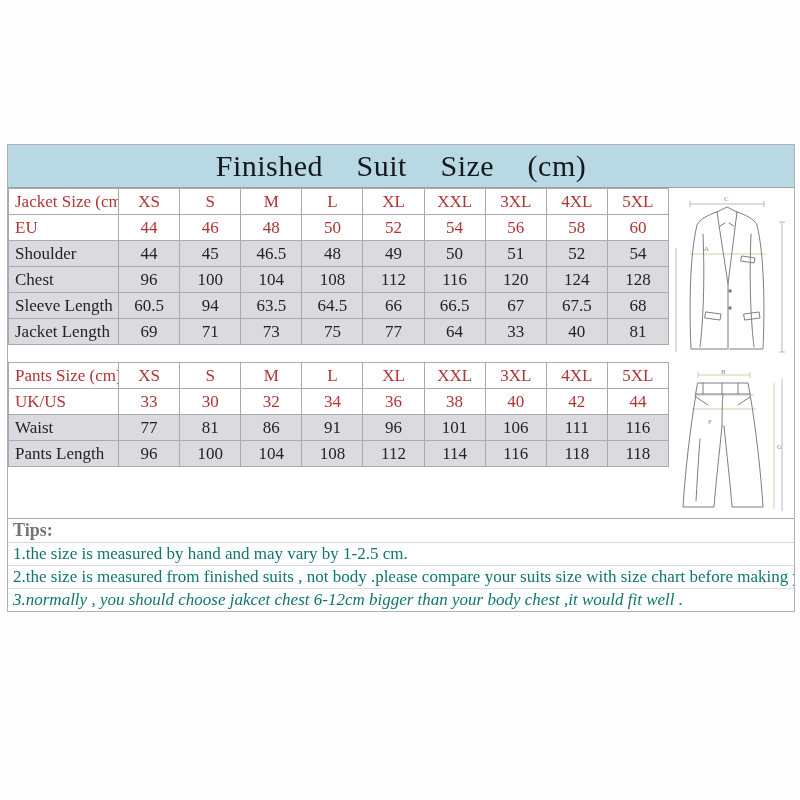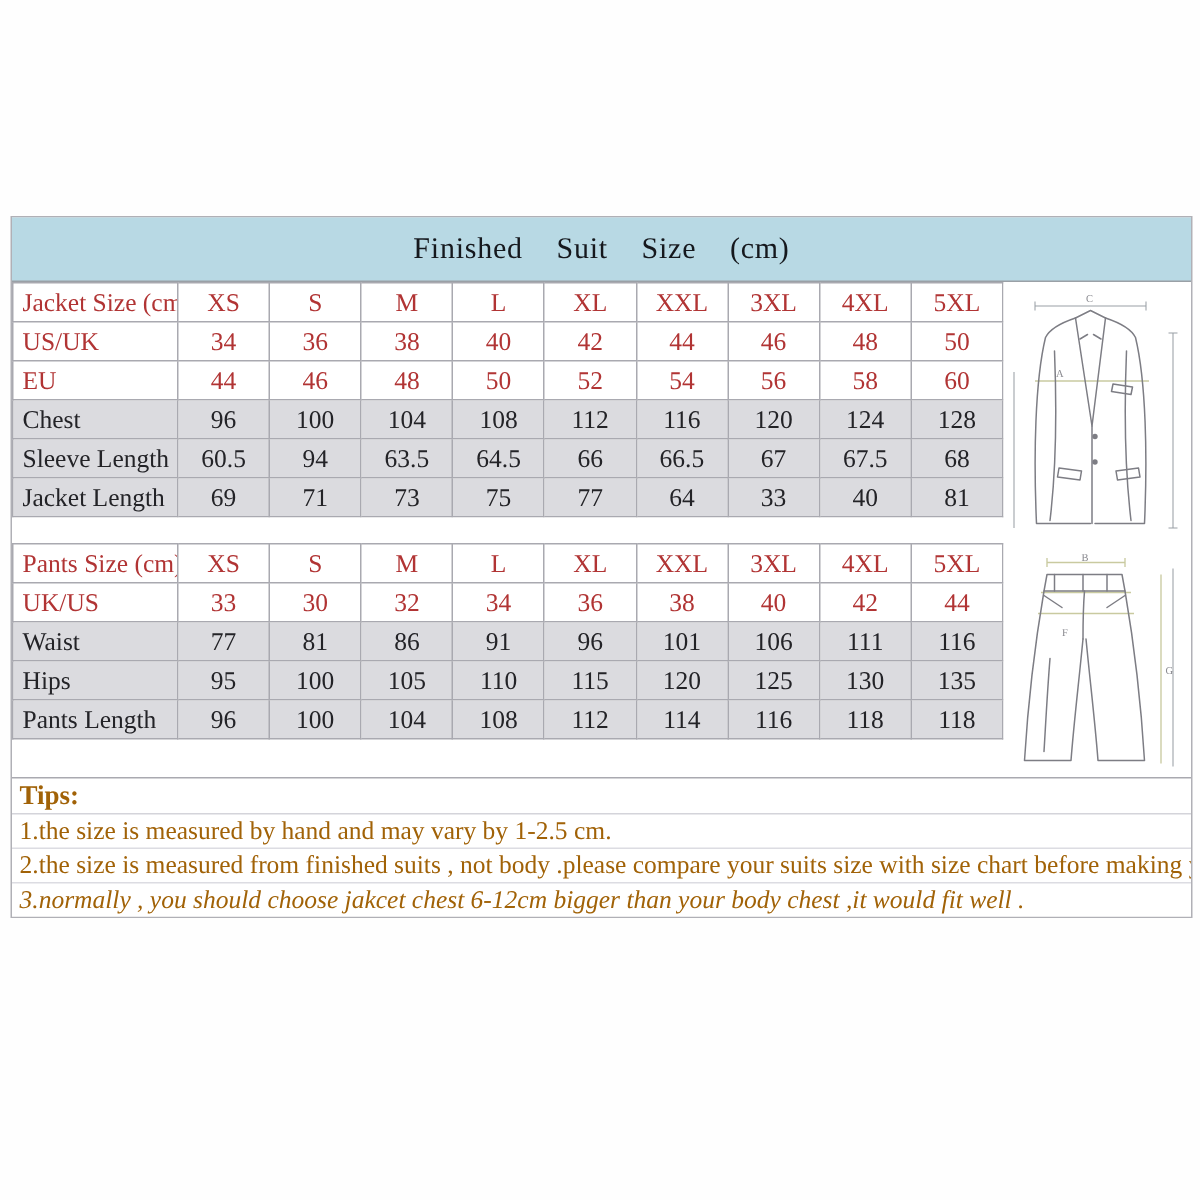--- a/index.html
+++ b/index.html
@@ -7,21 +7,21 @@
   .canvas { position: relative; width: 800px; height: 800px; background: #fefefe; overflow: hidden; }
 
   .sheet {
     position: absolute; left: 7px; top: 144px; width: 786px;
     background: #fff; border: 1px solid #b0b0b6;
   }
 
   .title-bar {
     height: 42px; line-height: 42px; background: #b8d9e4;
     border-bottom: 1px solid #9aa0a6; text-align: center;
-    font-size: 20px; color: #15181d; word-spacing: 0.85em;
+    font-size: 30px; color: #15181d; word-spacing: 0.85em;
     letter-spacing: 0.5px;
   }
 
   .content { display: flex; height: 330px; }
   .tables { width: 661px; }
   table.size-table { border-collapse: collapse; table-layout: fixed; width: 661px; }
   table.size-table td {
     border: 1px solid #a9a9b0; height: 25px; padding: 0;
     font-size: 17px; text-align: center; color: #232327;
     white-space: nowrap; overflow: hidden;
@@ -35,26 +35,26 @@
   .art svg { position: absolute; left: 1px; }
   svg .outline { fill: none; stroke: #7d7d84; stroke-width: 1; stroke-linejoin: round; stroke-linecap: round; }
   svg .dim  { fill: none; stroke: #9aa0a6; stroke-width: 0.7; }
   svg .dim2 { fill: none; stroke: #c9caa0; stroke-width: 0.9; }
   svg .dot { fill: #7d7d84; stroke: none; }
   svg text { font-family: "Liberation Serif", serif; font-size: 7px; fill: #8a8a90; }
 
   .tips { border-top: 1px solid #a9a9b0; background: #fff; }
   .tips-head {
     height: 23px; line-height: 23px; padding-left: 5px;
-    color: #a16207; font-weight: bold; font-size: 18px;
+    color: #737373; font-weight: bold; font-size: 18px;
     border-bottom: 1px solid #d4d4da;
   }
   .tip-line {
     height: 22px; line-height: 22px; padding-left: 5px;
-    color: #a16207; font-size: 17px; border-bottom: 1px solid #dcdce2;
+    color: #0f766e; font-size: 17px; border-bottom: 1px solid #dcdce2;
     white-space: nowrap; overflow: hidden;
   }
   .tip-line:last-child { border-bottom: none; font-style: italic; }
 </style>
 </head>
 <body>
 
 <div class="canvas">
   <div class="sheet">
 
@@ -84,44 +84,44 @@
                 <td>S</td>
                 <td>M</td>
                 <td>L</td>
                 <td>XL</td>
                 <td>XXL</td>
                 <td>3XL</td>
                 <td>4XL</td>
                 <td>5XL</td>
               </tr>
               <tr class="red">
-                <td class="lbl">US/UK</td>
-                <td>34</td>
-                <td>36</td>
-                <td>38</td>
-                <td>40</td>
-                <td>42</td>
-                <td>44</td>
-                <td>46</td>
-                <td>48</td>
-                <td>50</td>
-              </tr>
-              <tr class="red">
                 <td class="lbl">EU</td>
                 <td>44</td>
                 <td>46</td>
                 <td>48</td>
                 <td>50</td>
                 <td>52</td>
                 <td>54</td>
                 <td>56</td>
                 <td>58</td>
                 <td>60</td>
               </tr>
               <tr class="gray">
+                <td class="lbl">Shoulder</td>
+                <td>44</td>
+                <td>45</td>
+                <td>46.5</td>
+                <td>48</td>
+                <td>49</td>
+                <td>50</td>
+                <td>51</td>
+                <td>52</td>
+                <td>54</td>
+              </tr>
+              <tr class="gray">
                 <td class="lbl">Chest</td>
                 <td>96</td>
                 <td>100</td>
                 <td>104</td>
                 <td>108</td>
                 <td>112</td>
                 <td>116</td>
                 <td>120</td>
                 <td>124</td>
                 <td>128</td>
@@ -197,32 +197,20 @@
                 <td class="lbl">Waist</td>
                 <td>77</td>
                 <td>81</td>
                 <td>86</td>
                 <td>91</td>
                 <td>96</td>
                 <td>101</td>
                 <td>106</td>
                 <td>111</td>
                 <td>116</td>
-              </tr>
-              <tr class="gray">
-                <td class="lbl">Hips</td>
-                <td>95</td>
-                <td>100</td>
-                <td>105</td>
-                <td>110</td>
-                <td>115</td>
-                <td>120</td>
-                <td>125</td>
-                <td>130</td>
-                <td>135</td>
               </tr>
               <tr class="gray">
                 <td class="lbl">Pants Length</td>
                 <td>96</td>
                 <td>100</td>
                 <td>104</td>
                 <td>108</td>
                 <td>112</td>
                 <td>114</td>
                 <td>116</td>

